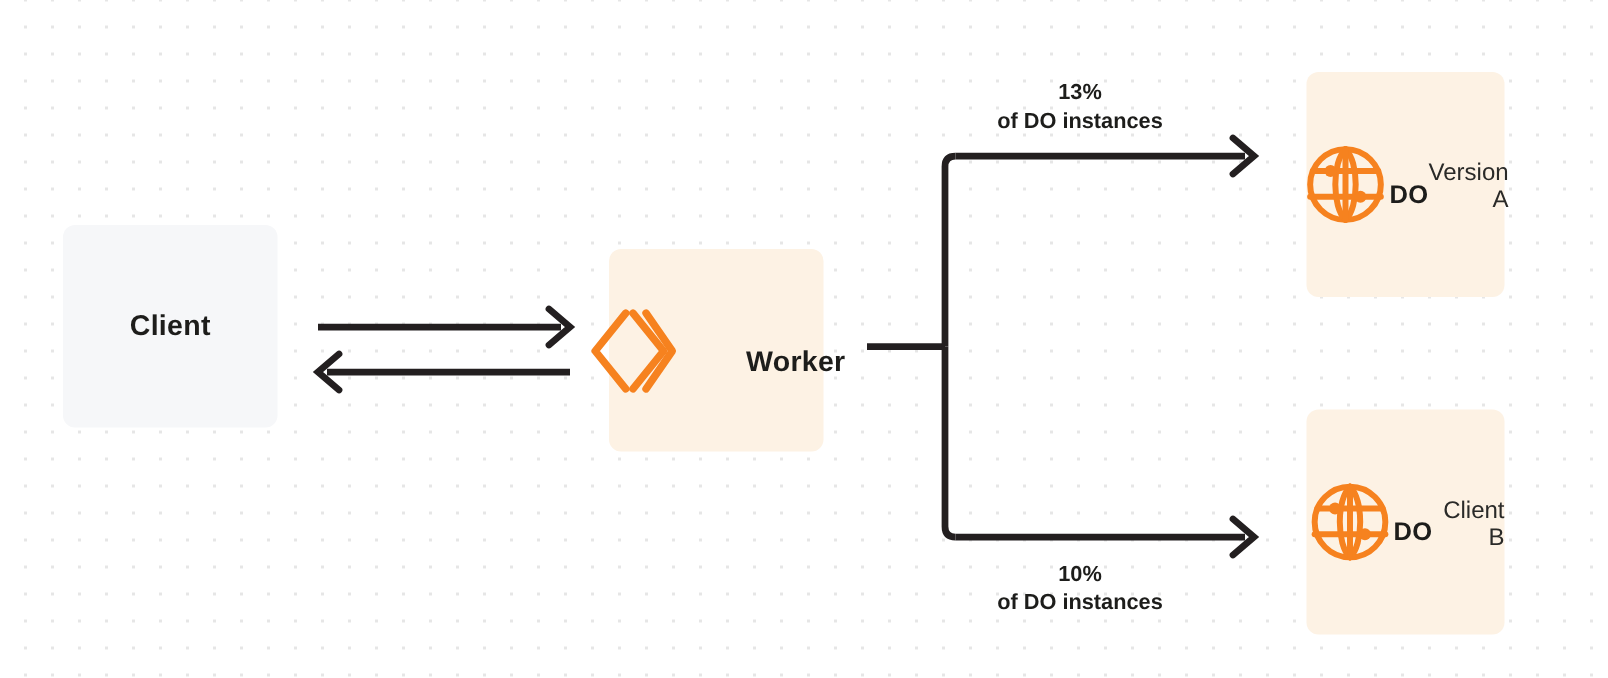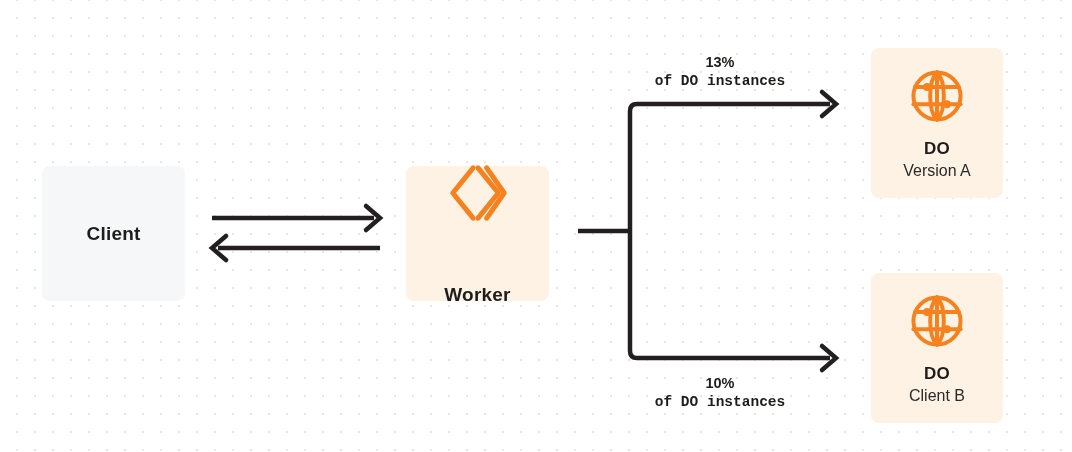--- a/index.html
+++ b/index.html
@@ -22,27 +22,27 @@
     background-size: 18px 18px;
     background-position: 8px 9px;
   }
 
   
   .node {
     position: absolute;
     box-sizing: border-box;
     border-radius: 8px;
     display: flex;
-    flex-direction: column;
+    flex-direction: row;
     align-items: center;
     justify-content: center;
   }
   .node-client {
     left: 42px;
-    top: 166px;
+    top: 150px;
     width: 143px;
     height: 135px;
     background: #f6f7f9;
     text-align: center;
   }
   .node-worker {
     left: 406px;
     top: 166px;
     width: 143px;
     height: 135px;
@@ -111,21 +111,21 @@
     text-align: center;
     font-size: 14.5px;
     font-weight: bold;
     color: #1d1d1b;
     line-height: 19px;
     white-space: nowrap;
   }
   .label-top    { left: 607px; top: 53px;  width: 226px; }
   .label-bottom { left: 607px; top: 374px; width: 226px; }
   .edge-label .pct { display: block; }
-  .edge-label .sub { display: block; font-family: Liberation Mono, monospace; }
+  .edge-label .sub { display: block; }
 </style>
 </head>
 <body>
 
 <div id="diagram-canvas">
 
   <svg class="edge-layer" viewBox="0 0 1072 452" width="1072" height="452" xmlns="http://www.w3.org/2000/svg">
 
     <g>
       <line x1="212" y1="218" x2="374" y2="218" stroke="#231f20" stroke-width="4.5" stroke-linecap="butt"></line>

